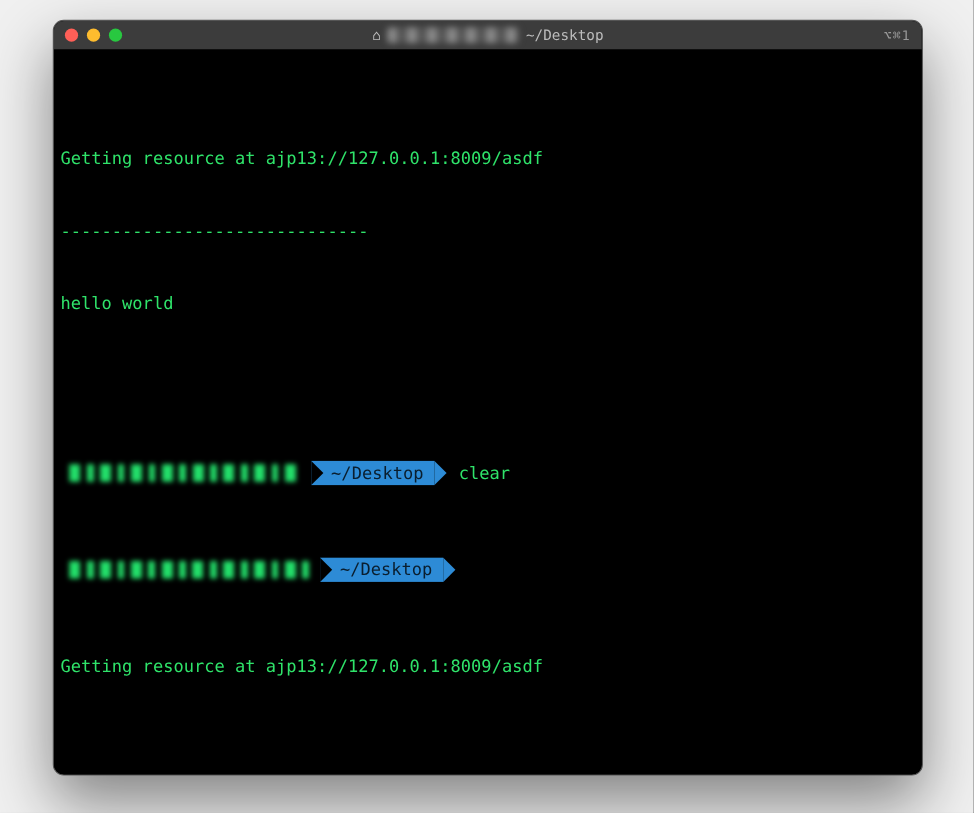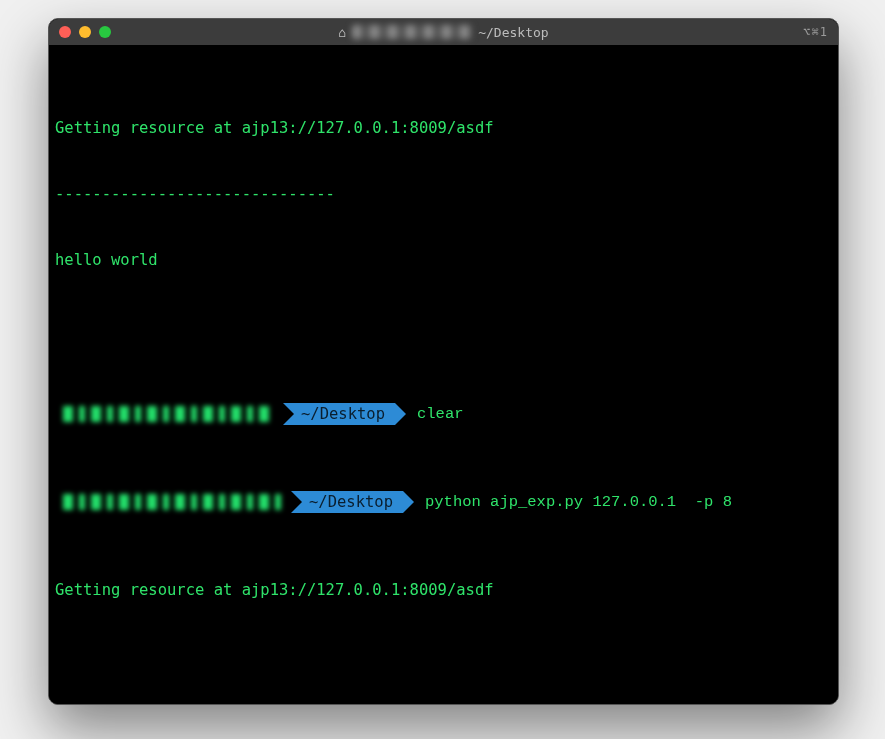--- a/index.html
+++ b/index.html
@@ -67,21 +67,21 @@
 
   .term {
     position: absolute;
     left: 0; right: 0;
     top: 26px;
     bottom: 0;
     background: #000;
     color: #2fe36a;
     font-size: 15.5px;
     line-height: 22px;
-    padding: 6px 6px;
+    padding: 22px 6px;
     white-space: pre;
   }
   .ln { display: flex; align-items: stretch; height: 22px; }
   .txt { padding-left: 0; }
   .dash { color: #2fe36a; }
 
   
   .seg {
     display: inline-flex;
     align-items: center;
@@ -94,21 +94,21 @@
     right: -11px;
     top: 0;
     width: 0; height: 0;
     border-top: 11px solid transparent;
     border-bottom: 11px solid transparent;
   }
   .seg.host { background: #000; }
   .seg.host .arrow { border-left: 11px solid #000; z-index:2;}
   .seg.path { background: #2d8bd6; color: #0a1e2e; padding-left: 18px; }
   .seg.path .arrow { border-left: 11px solid #2d8bd6; z-index:2;}
-  .cmd { padding-left: 22px; color: #2fe36a; font-family: Liberation Mono, monospace; }
+  .cmd { padding-left: 22px; color: #2fe36a; }
   .hostblur {
     display: inline-block;
     height: 16px;
     filter: blur(2.5px);
     background: repeating-linear-gradient(90deg,#23e06a 0 10px, transparent 10px 16px, #23e06a 16px 22px, transparent 22px 28px);
   }
   .hostblur.a { width: 210px; }
   .hostblur.b { width: 218px; }
 </style>
 </head>
@@ -153,21 +153,20 @@
     <div class="ln">
       <span class="seg host">
         <span class="hostblur b"></span>
         <span class="arrow"></span>
       </span>
       <span class="seg path">
         <span></span>
         <span>~/Desktop</span>
         <span class="arrow"></span>
       </span>
-      <span class="cmd">python ajp_exp.py 127.0.0.1  -p 8</span>
     </div>
 
     <div class="ln"><span class="txt">Getting resource at ajp13://127.0.0.1:8009/asdf</span></div>
     
     
     
 
     
 
   </div>

